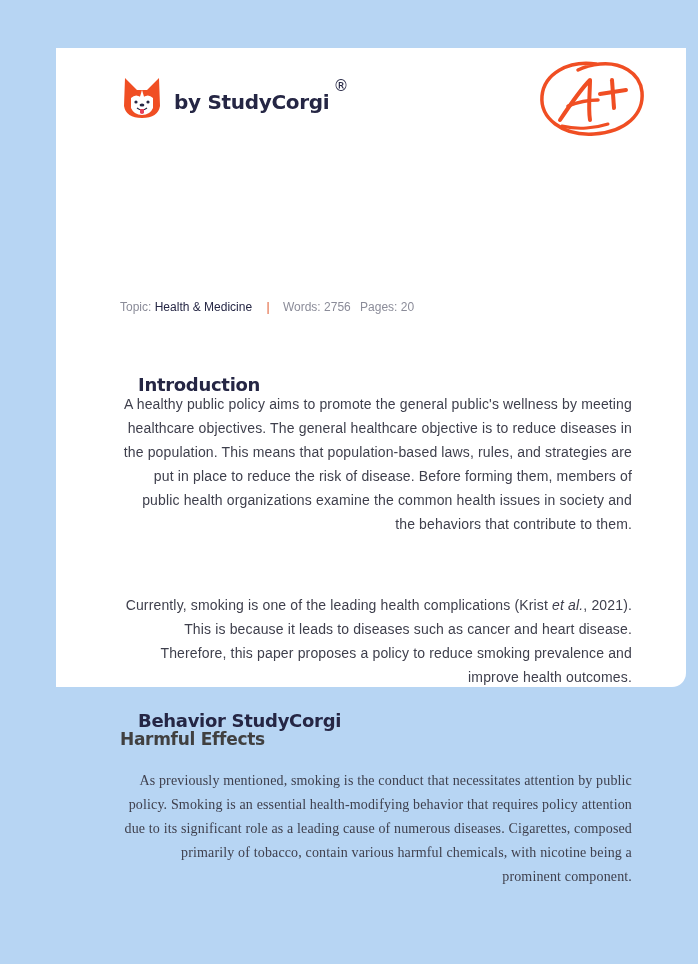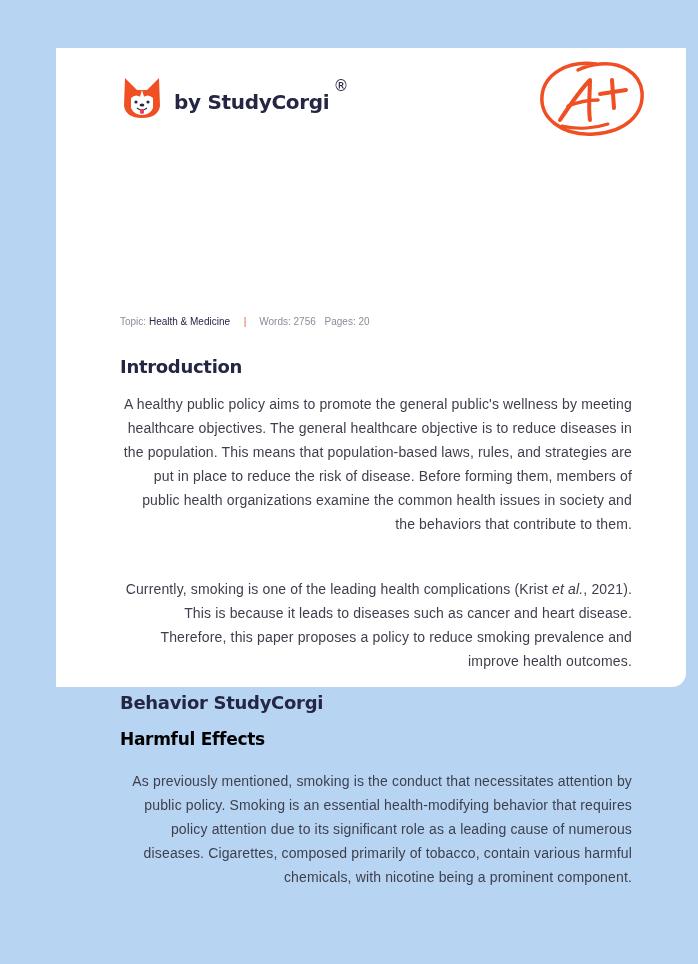--- a/index.html
+++ b/index.html
@@ -33,46 +33,46 @@
   }
   .grade { position: absolute; left: 482px; top: 10px; width: 110px; height: 82px; }
   .title {
     position: absolute; left: 64px; top: 130px; width: 520px;
     margin: 0;
     font-family: "DejaVu Sans", sans-serif;
     font-weight: bold; font-size: 27px; line-height: 41.5px;
     color: #252644; letter-spacing: -0.6px;
   }
   .meta {
-    position: absolute; left: 64px; top: 268px;
-    font-size: 10px; color: #8b8c99;
+    position: absolute; left: 64px; top: 252px;
+    font-size: 12px; color: #8b8c99;
   }
   .meta .val { color: #252644; }
   .meta .sep { color: #e0572c; margin: 0 10px 0 11px; }
   .meta .gap { margin-left: 6px; }
   .content { position: absolute; left: 64px; top: 304px; width: 512px; }
   h2 {
-    margin: 0; font-family: "DejaVu Sans", sans-serif;
+    margin: 18px; font-family: "DejaVu Sans", sans-serif;
     font-weight: bold; font-size: 18px; color: #252644; letter-spacing: -0.3px;
   }
   h3 {
     margin: 0; font-family: "DejaVu Sans", sans-serif;
-    font-weight: bold; font-size: 17px; color: #000000; letter-spacing: -0.3px;
+    font-weight: bold; font-size: 17px; color: #404040; letter-spacing: -0.3px;
   }
   p {
     margin: 0; font-size: 14px; line-height: 24px; color: #3e3f4c;
     letter-spacing: 0.15px;
     text-align: right;
   }
   .h-intro { position: absolute; top: 4px; }
   .p1 { position: absolute; top: 40px; width: 512px; }
-  .p2 { position: absolute; top: 225px; width: 512px; }
+  .p2 { position: absolute; top: 241px; width: 512px; }
   .h-beh { position: absolute; top: 340px; }
   .h-harm { position: absolute; top: 377px; }
-  .p3 { position: absolute; top: 417px; width: 512px; }
+  .p3 { position: absolute; top: 417px; width: 512px; font-family: Liberation Serif, serif; }
 </style>
 </head>
 <body>
 
 <div class="card">
 
   <div class="logo">
     <svg class="corgi" viewBox="0 0 40 44">
       <path d="M3 2 L15 14 L25 14 L37 2 L38 30 Q36 42 20 42 Q4 42 2 30 Z" fill="#f04e23"></path>
       <path d="M9 22 Q14 17 20 22 Q26 17 31 22 L31 32 Q28 39 20 39 Q12 39 9 32 Z" fill="#ffffff"></path>

